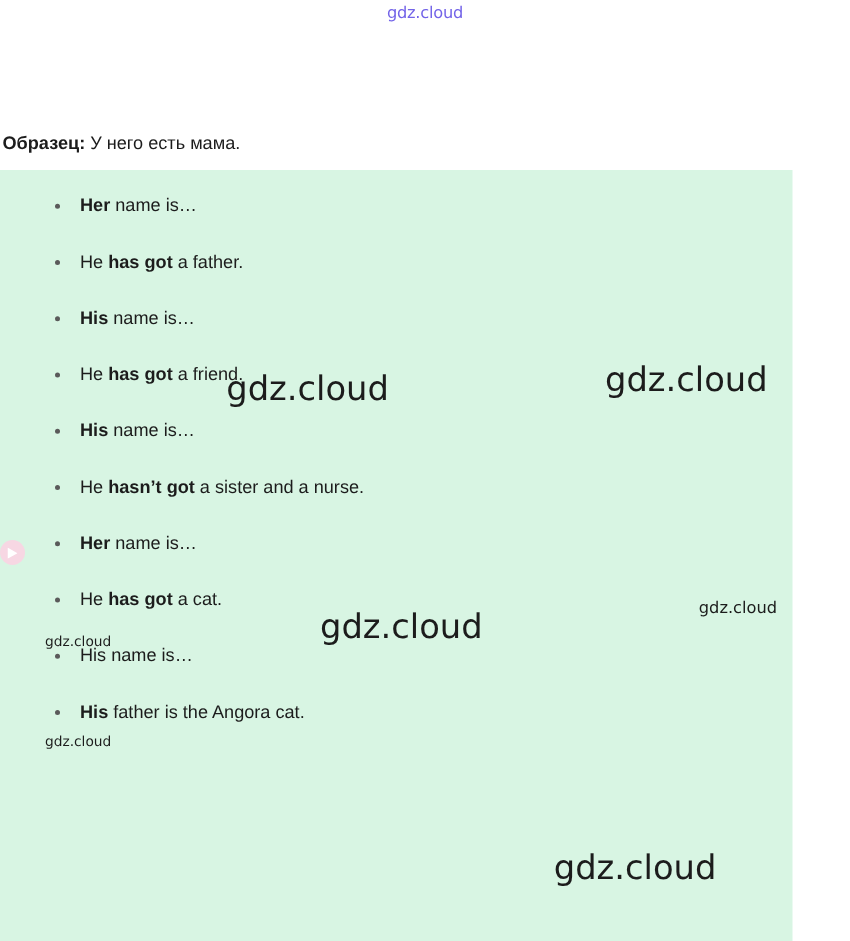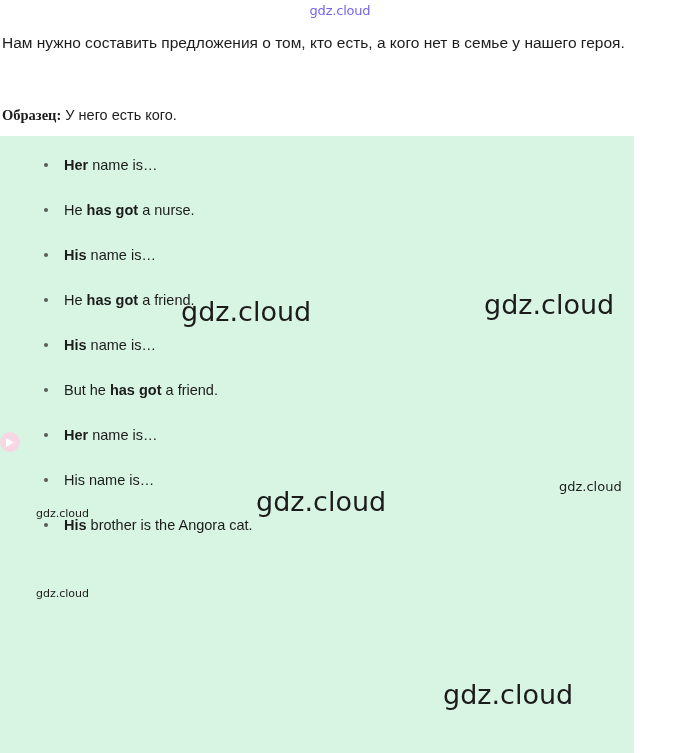--- a/index.html
+++ b/index.html
@@ -50,21 +50,20 @@
   .sample {
     position: absolute;
     top: 104px;
     left: 2px;
     font-size: 14.5px;
     line-height: 22px;
     color: #1c1c1c;
   }
   .sample b {
     font-weight: bold;
-    font-family: Liberation Serif, serif;
   }
 
   
   .panel {
     position: absolute;
     left: 0;
     top: 136px;
     width: 634px;
     height: 617px;
     background: #d8f5e3;
@@ -132,38 +131,38 @@
   .wm-g { left: 36px; top: 371px; font-size: 11px; }
   .wm-h { left: 36px; top: 451px; font-size: 11px; }
 </style>
 </head>
 <body>
 
 <div class="page">
 
   <div class="wm-top">gdz.cloud</div>
 
-  <div class="intro">Нам нужно составить предложения о том, кто есть, а кого нет в семье у нашего героя.</div>
 
   <div class="sample">
     <b>Образец:</b>
-    <span>У него есть кого.</span>
+    <span>У него есть мама.</span>
   </div>
 
   <div class="panel">
     <ul class="list">
         <li><b>Her</b><span> name is…</span></li>
-        <li><span>He </span><b>has got</b><span> a nurse.</span></li>
+        <li><span>He </span><b>has got</b><span> a father.</span></li>
         <li><b>His</b><span> name is…</span></li>
         <li><span>He </span><b>has got</b><span> a friend.</span></li>
         <li><b>His</b><span> name is…</span></li>
-        <li><span>But he </span><b>has got</b><span> a friend.</span></li>
+        <li><span>He </span><b>hasn’t got</b><span> a sister and a nurse.</span></li>
         <li><b>Her</b><span> name is…</span></li>
+        <li><span>He </span><b>has got</b><span> a cat.</span></li>
         <li><span>His name is…</span></li>
-        <li><b>His</b><span> brother is the Angora cat.</span></li>
+        <li><b>His</b><span> father is the Angora cat.</span></li>
       </ul>
 
     <div class="wm wm-a">gdz.cloud</div>
     <div class="wm wm-b">gdz.cloud</div>
     <div class="wm wm-c">gdz.cloud</div>
     <div class="wm wm-d">gdz.cloud</div>
 
     <div class="wm wm-f">gdz.cloud</div>
     <div class="wm wm-g">gdz.cloud</div>
     <div class="wm wm-h">gdz.cloud</div>

